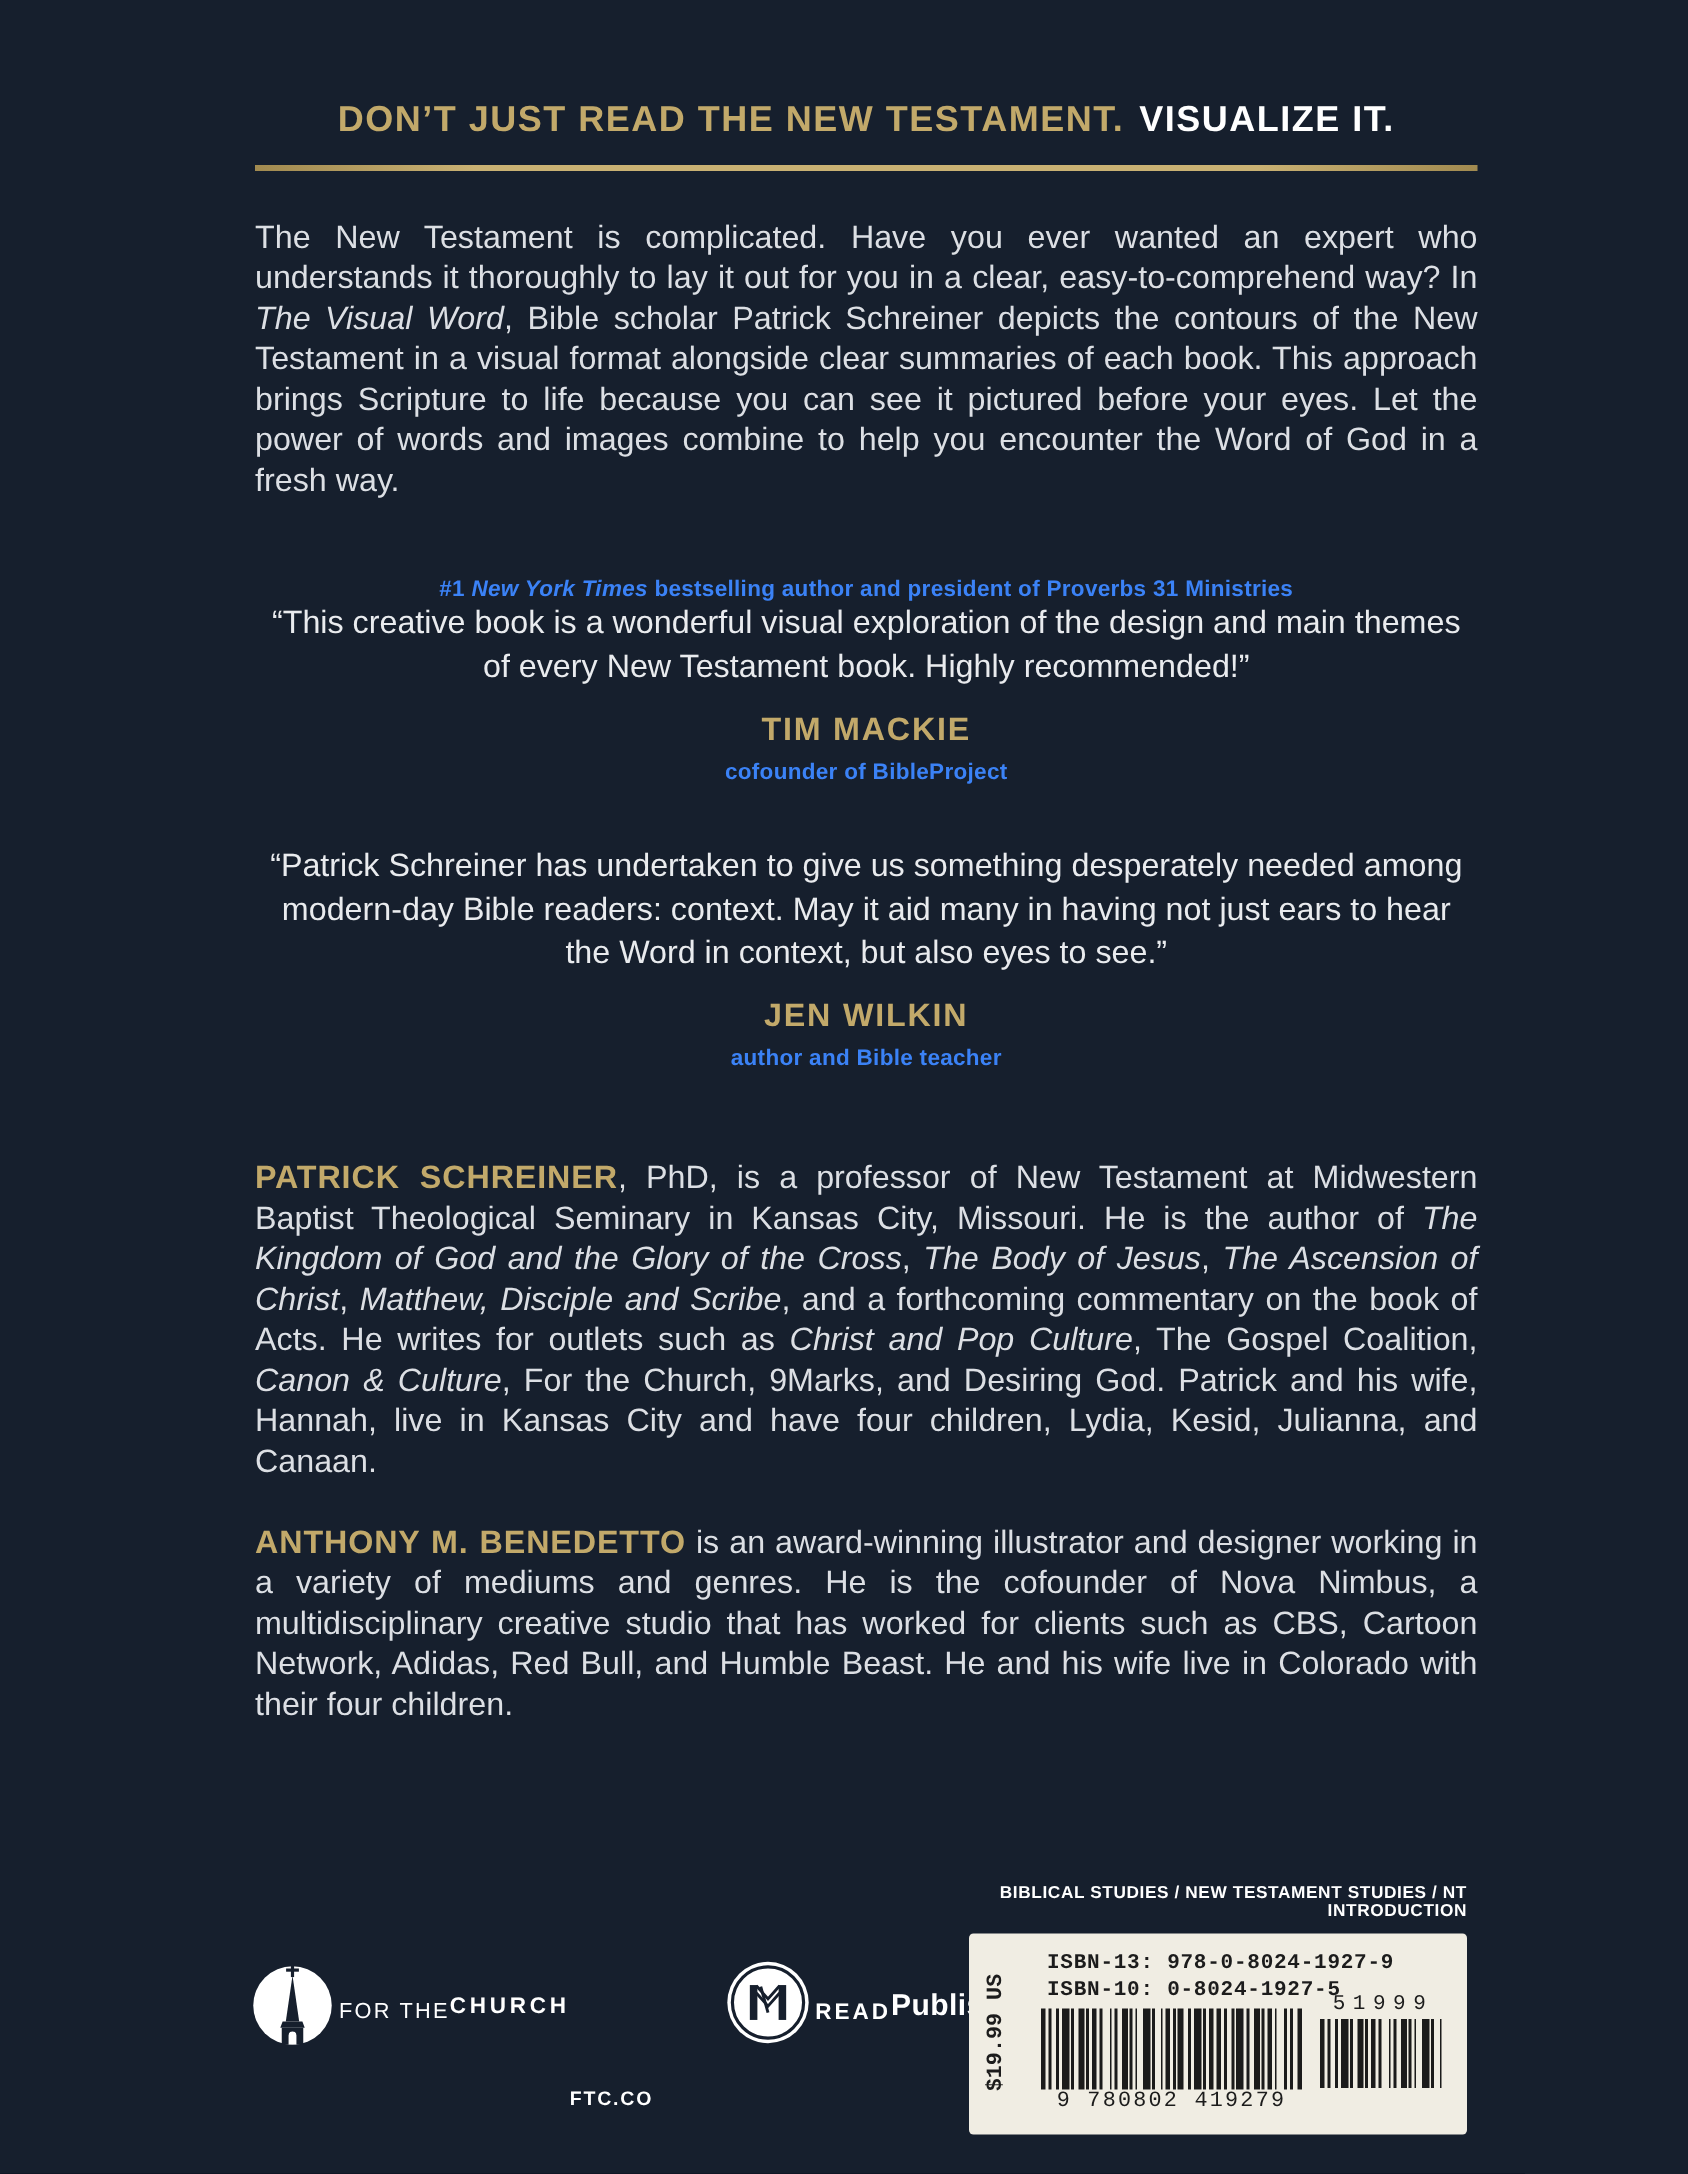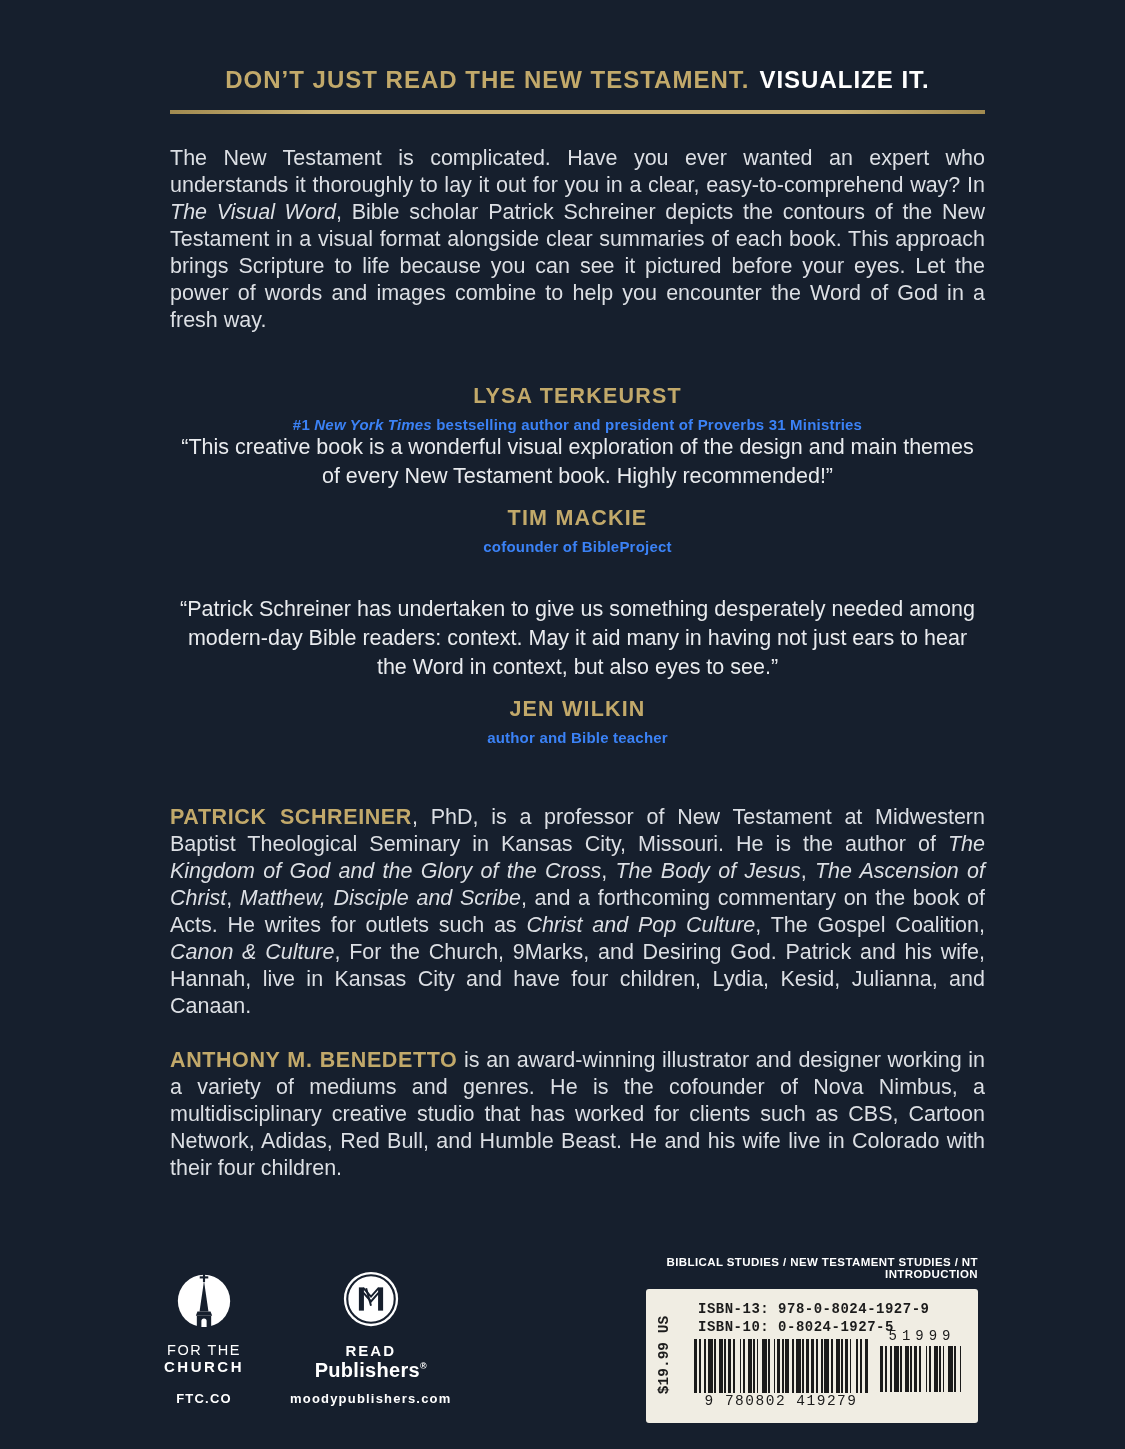--- a/index.html
+++ b/index.html
@@ -64,21 +64,21 @@
   .bio + .bio{margin-top:27px;}
   .i{font-style:italic;}
   .gold{color:#c2a96a; font-weight:bold; letter-spacing:0.6px;}
   
   .logos{
     position:absolute; left:164px; top:1268px;
     display:flex; gap:46px;
     color:#ffffff; text-align:center;
   }
   .logo-block{
-    display:flex; flex-direction:column; align-items:center;
+    display:flex; flex-direction:row; align-items:center;
     height:138px;
   }
   .logo-block svg{width:62px;height:62px;}
   .ftc-line1{margin-top:8px; font-size:14.5px; letter-spacing:1.5px;}
   .ftc-line2{font-size:15px; font-weight:bold; letter-spacing:2.5px;}
   .moody-line1{margin-top:8px; font-size:15px; font-weight:bold; letter-spacing:2px;}
   .moody-line2{font-size:20px; font-weight:bold; letter-spacing:0.3px;}
   .moody-line2 sup{font-size:9px;}
   .logo-url{
     margin-top:auto;
@@ -146,21 +146,20 @@
 
     <div class="headline">
       <span class="gold-part">DON’T JUST READ THE NEW TESTAMENT.</span>
       <span class="white-part">VISUALIZE IT.</span>
     </div>
     <div class="rule"></div>
 
     <p class="intro"><span>The New Testament is complicated. Have you ever wanted an expert who understands it thoroughly to lay it out for you in a clear, easy-to-comprehend way? In </span><span class="i">The Visual Word</span><span>, Bible scholar Patrick Schreiner depicts the contours of the New Testament in a visual format alongside clear summaries of each book. This approach brings Scripture to life because you can see it pictured before your eyes. Let the power of words and images combine to help you encounter the Word of God in a fresh way.</span></p>
 
     <div class="quote-block q1">
-      <div class="endorser-name">LYSA TERKEURST</div>
       <div class="endorser-cred"><span>#1 </span><span class="i">New York Times</span><span> bestselling author and president of Proverbs 31 Ministries</span></div>
     </div>
 
     <div class="quote-block q2">
       <div class="quote-text">“This creative book is a wonderful visual exploration of the design and main themes of every New Testament book. Highly recommended!”</div>
       <div class="endorser-name">TIM MACKIE</div>
       <div class="endorser-cred"><span>cofounder of BibleProject</span></div>
     </div>
 
     <div class="quote-block q3">

